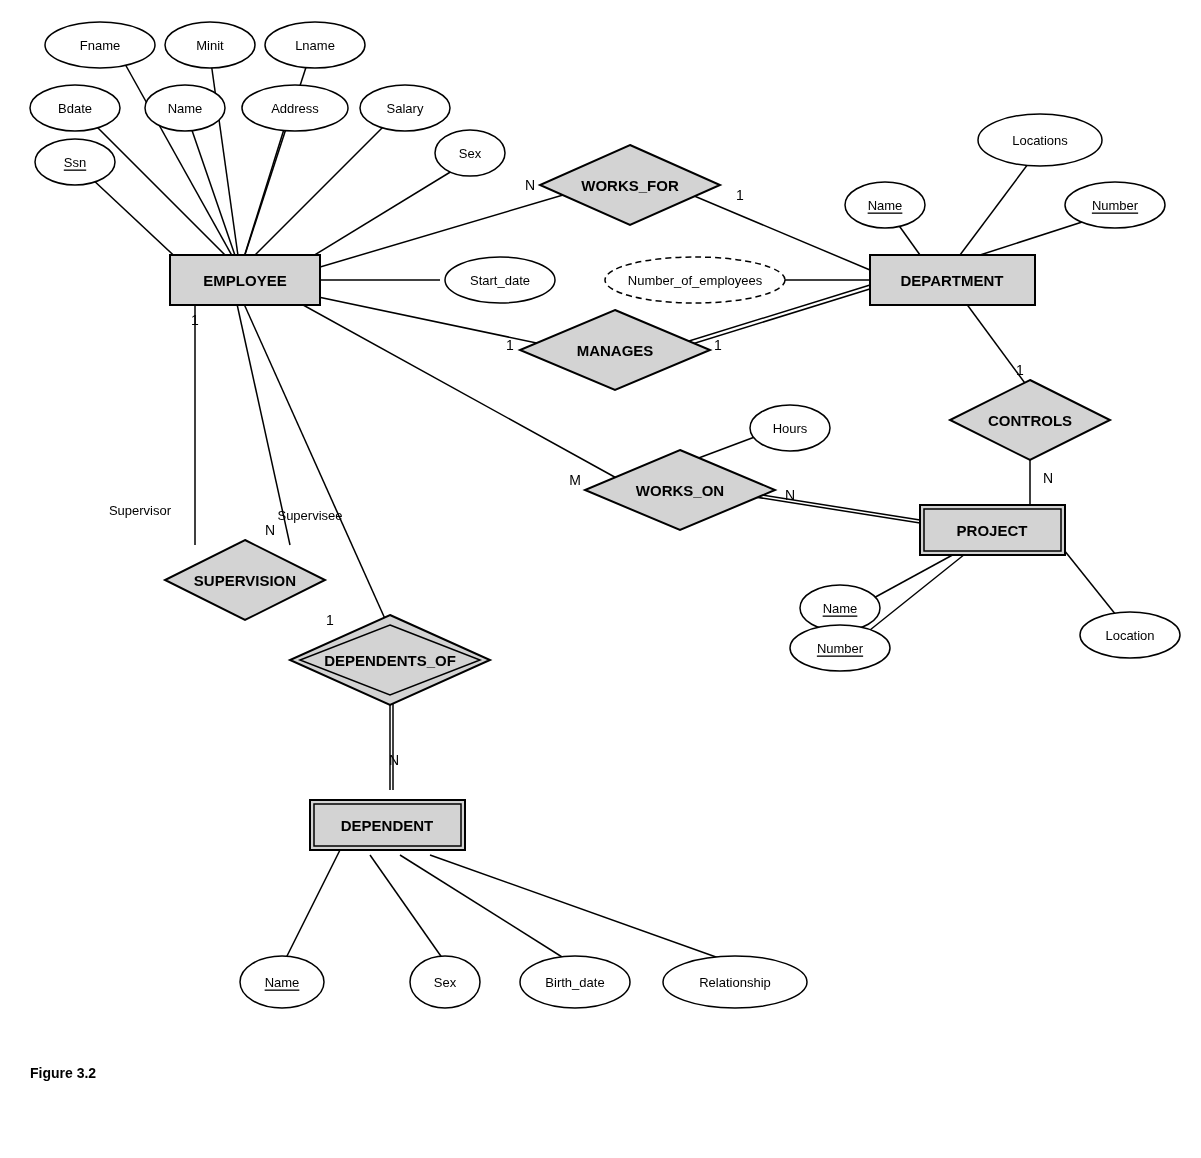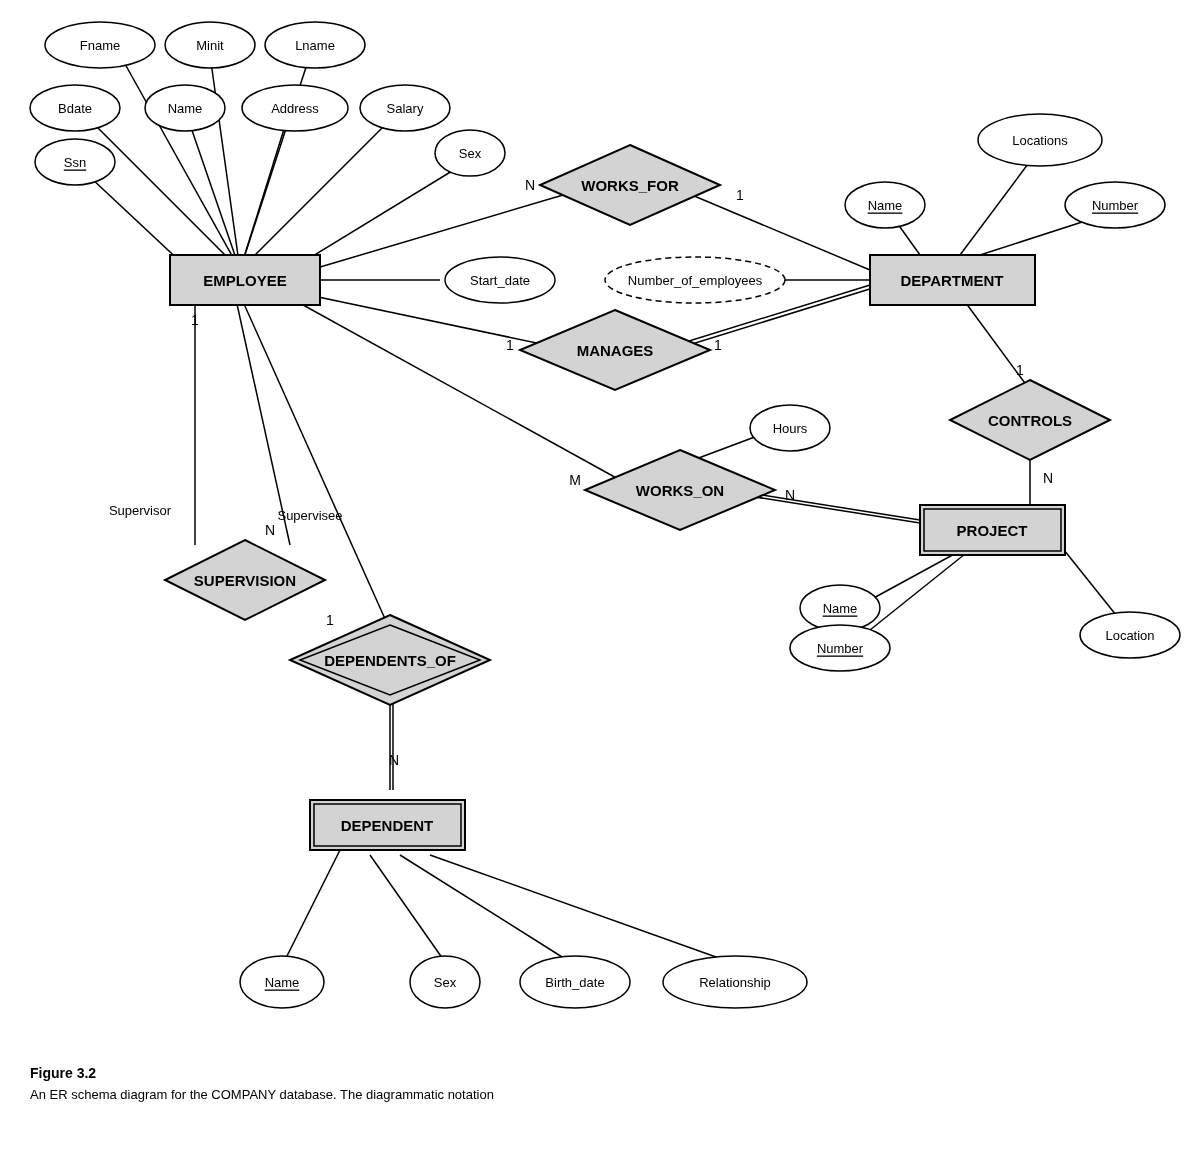--- a/index.html
+++ b/index.html
@@ -227,14 +227,13 @@
 
   <text class="card-text" x="330" y="620">1</text>
 
   <text class="card-text" x="394" y="760">N</text>
 
 </svg>
 </div>
 
 <div class="caption">
   <div class="caption-title">Figure 3.2</div>
-  <div class="caption-text">An ER schema diagram for the COMPANY database. The diagrammatic notation</div>
 </div>
 
 </body></html>

